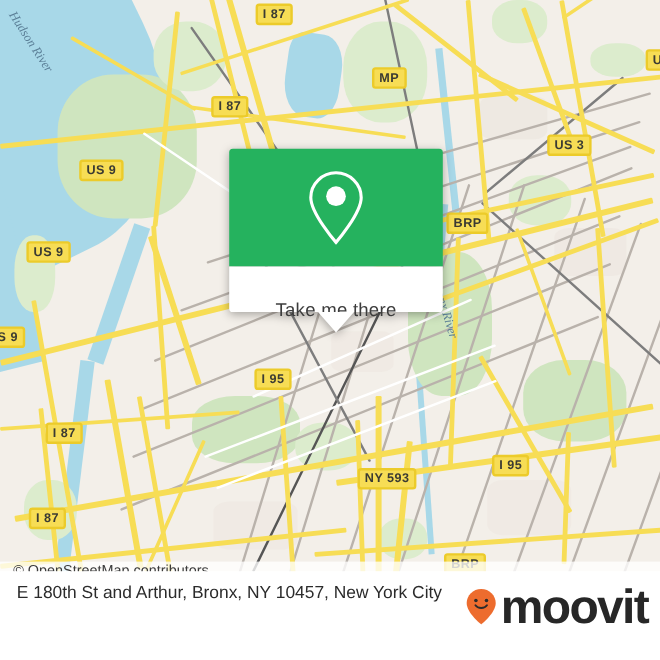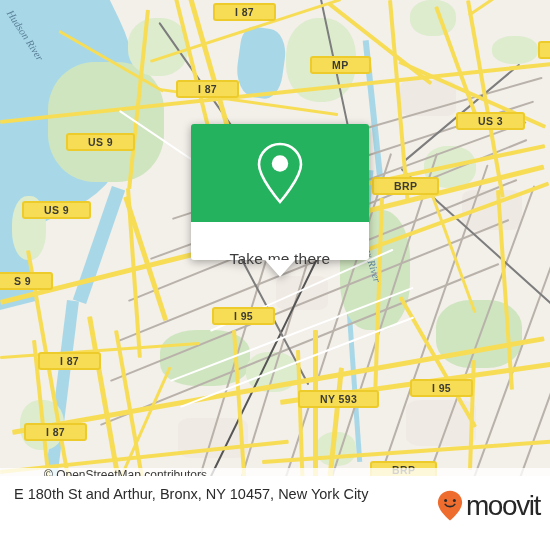--- a/index.html
+++ b/index.html
@@ -21,46 +21,46 @@
 
   .rd{position:absolute;background:#f7dd55;transform-origin:0 0;border-radius:1px;}
   .rd.minor{background:#ffffff;height:2px;}
   .rd.grey{background:#b9b2ab;height:2px;}
   .rd.rail{background:#7d7d7d;height:1.5px;}
   .rd.dark{background:#555;height:2px;}
 
   .shield{
     position:absolute;background:#f7dd55;border:2px solid #eccb2a;border-radius:3px;
     color:#3b3b33;font-weight:bold;font-size:10.5px;line-height:12px;
-    padding:1px 20px;white-space:nowrap;letter-spacing:.4px;
+    padding:1px 4px;white-space:nowrap;letter-spacing:.4px;
     font-family:"Liberation Sans",sans-serif;
   }
   .rivlabel{
     position:absolute;color:#5b7f97;font-size:10.5px;white-space:nowrap;
     font-style:italic;font-family:"Liberation Serif",serif;
     transform-origin:0 0;
   }
 
   
   .card{position:absolute;left:191px;top:124px;width:178px;filter:drop-shadow(0 2px 4px rgba(0,0,0,.32));}
   .card-head{background:#25b25e;height:98px;border-radius:3px 3px 0 0;display:flex;align-items:center;justify-content:center;}
   .card-foot{background:#fff;height:38px;border-radius:0 0 3px 3px;display:flex;align-items:center;justify-content:center;}
   .card-foot span{font-size:15.5px;color:#3c3c3c;letter-spacing:.2px;margin-top:36px;}
   .card-tail{position:absolute;left:50%;top:136px;margin-left:-15px;width:0;height:0;
     border-left:15px solid transparent;border-right:15px solid transparent;border-top:17px solid #fff;}
 
   
   .attrib{position:absolute;left:0;top:468px;width:550px;height:22px;background:rgba(255,255,255,.78);}
-  .attrib span{position:absolute;left:11px;top:0;font-size:12px;color:#3a3a3a;margin-left:33px;}
+  .attrib span{position:absolute;left:11px;top:0;font-size:12px;color:#3a3a3a;}
 
   
   .footer{position:absolute;left:0;top:476px;width:550px;height:60px;background:#fff;}
   .footer-text{position:absolute;left:14px;top:8px;width:390px;font-size:14.5px;line-height:21px;color:#2b2b2b;}
   .brand{position:absolute;right:10px;top:14px;display:flex;align-items:center;gap:3px;}
-  .brand-word{font-size:28px;font-weight:normal;color:#272727;letter-spacing:-1.4px;line-height:30px;}
+  .brand-word{font-size:40px;font-weight:bold;color:#272727;letter-spacing:-1.4px;line-height:30px;}
   .brand-pin{width:26px;height:31px;}
 </style>
 </head>
 <body>
 
 <div class="screen">
 
   <div class="map">
     <div class="map-bg"></div>
 

